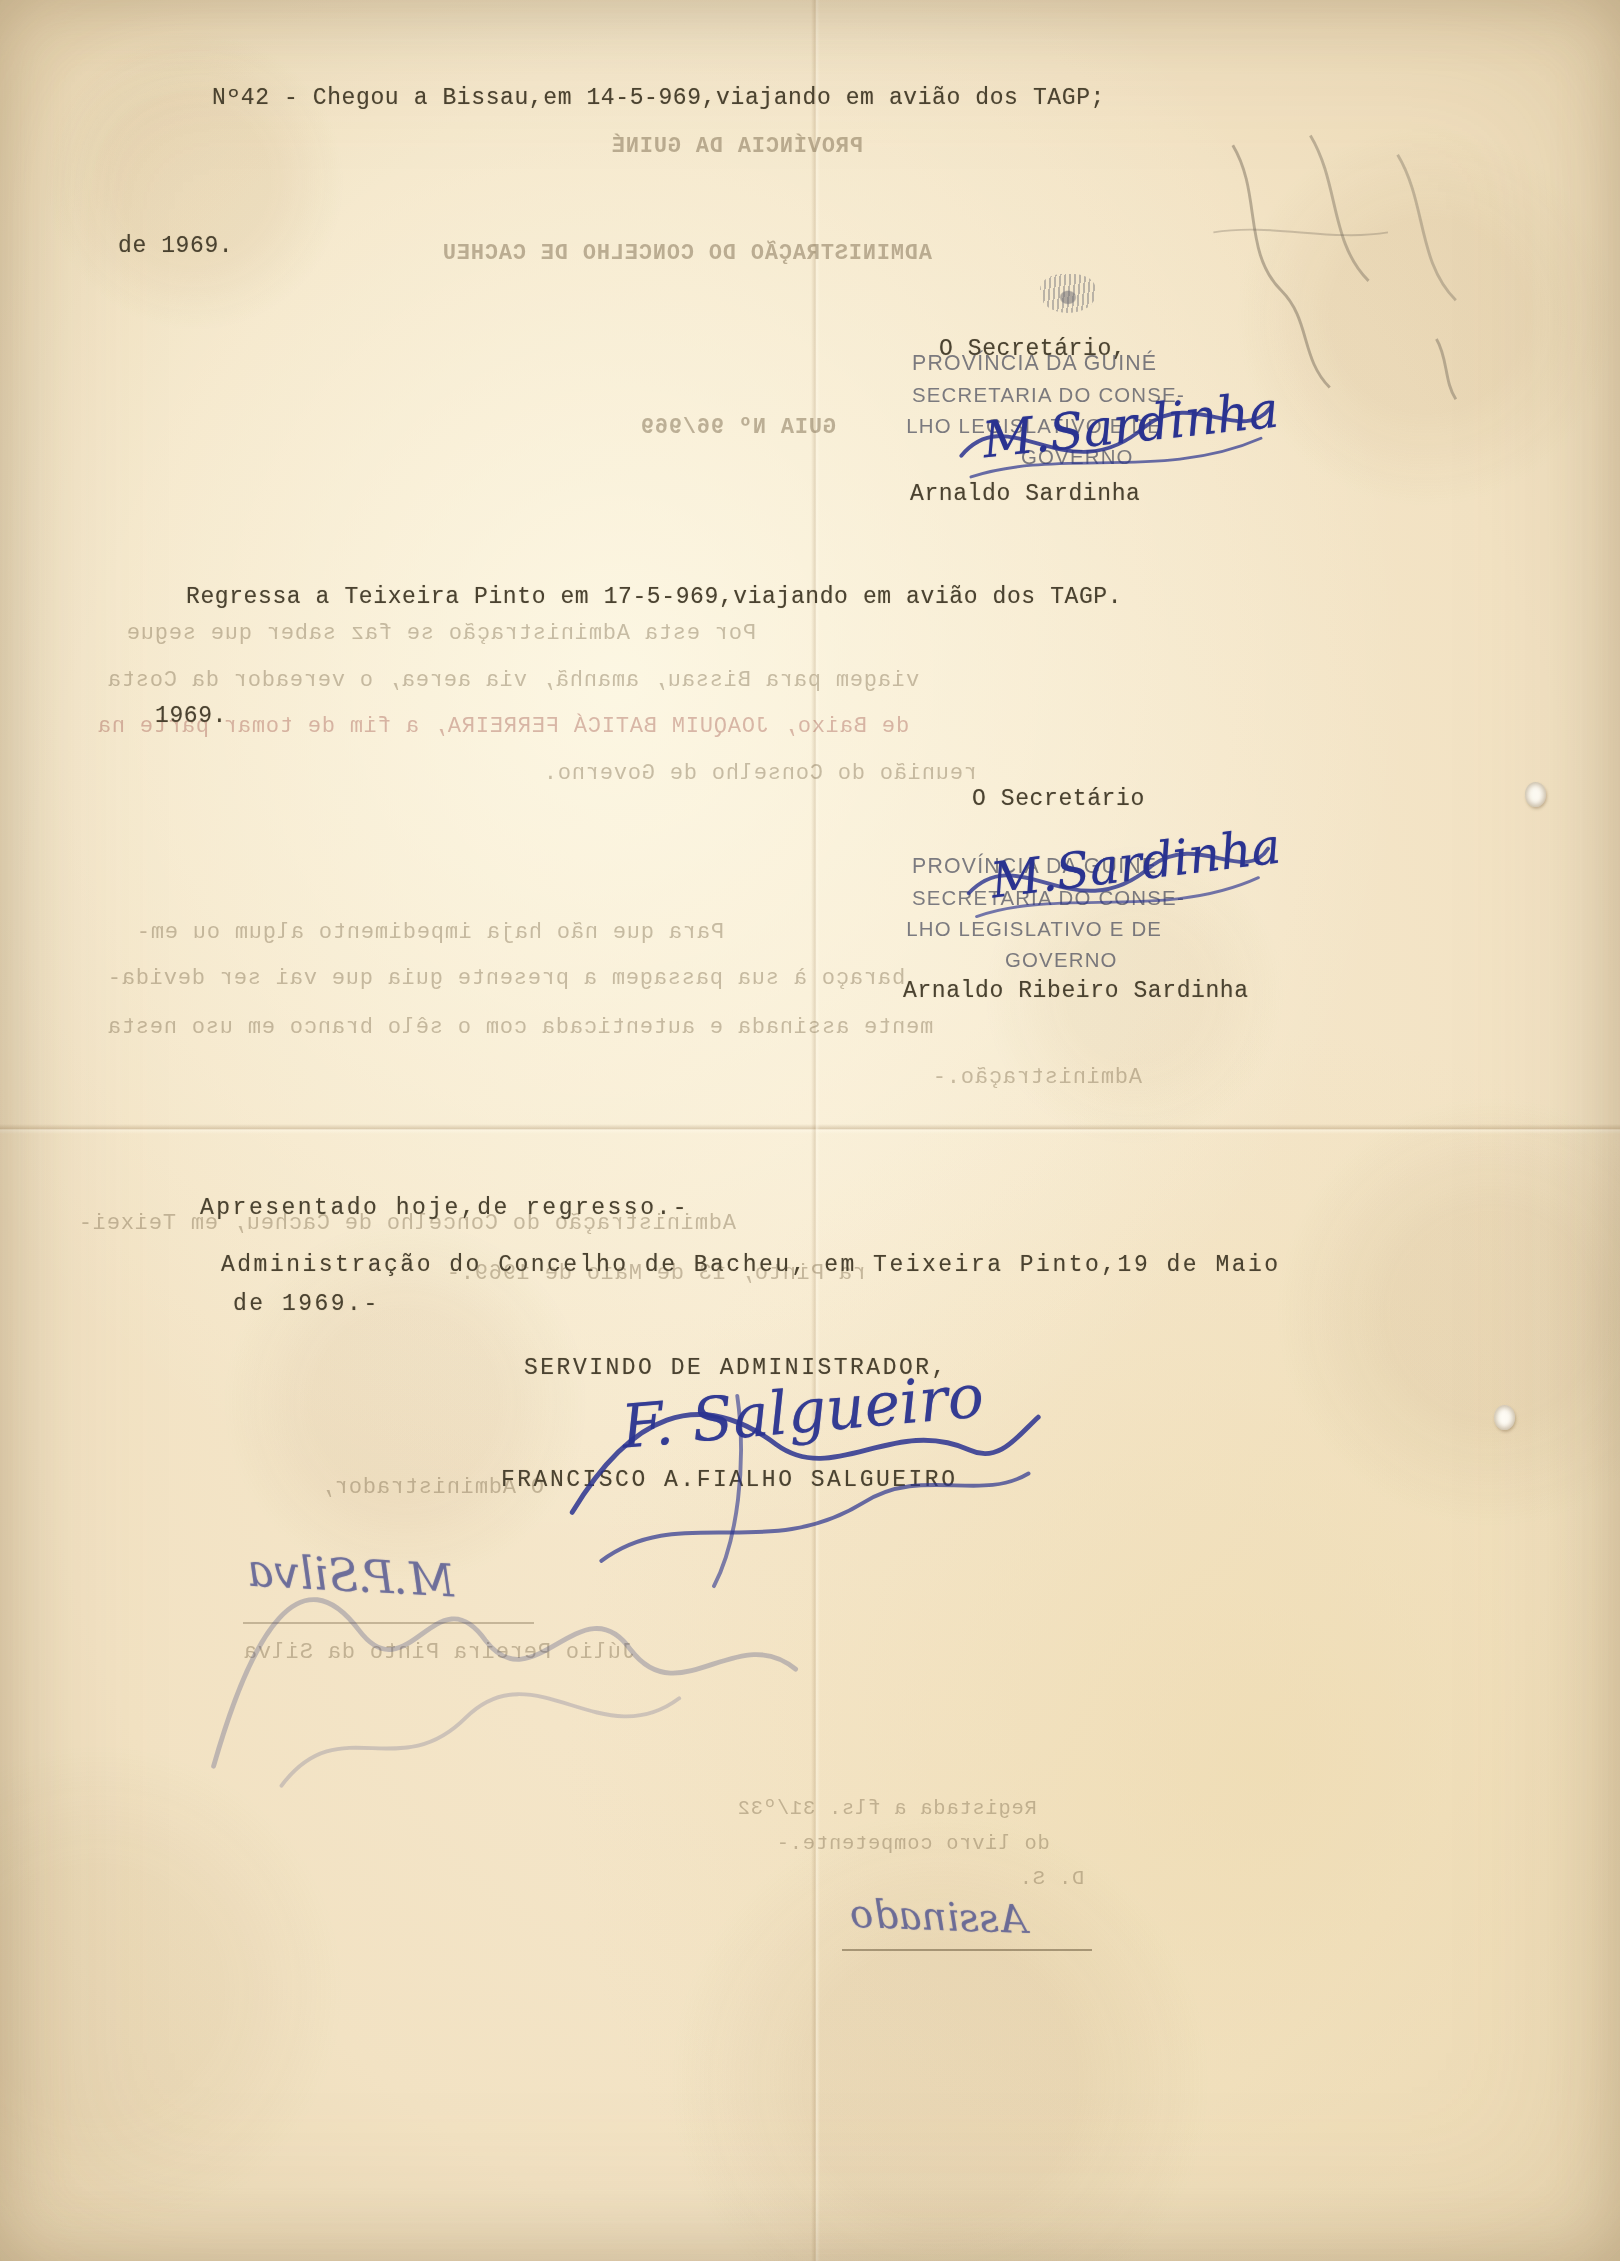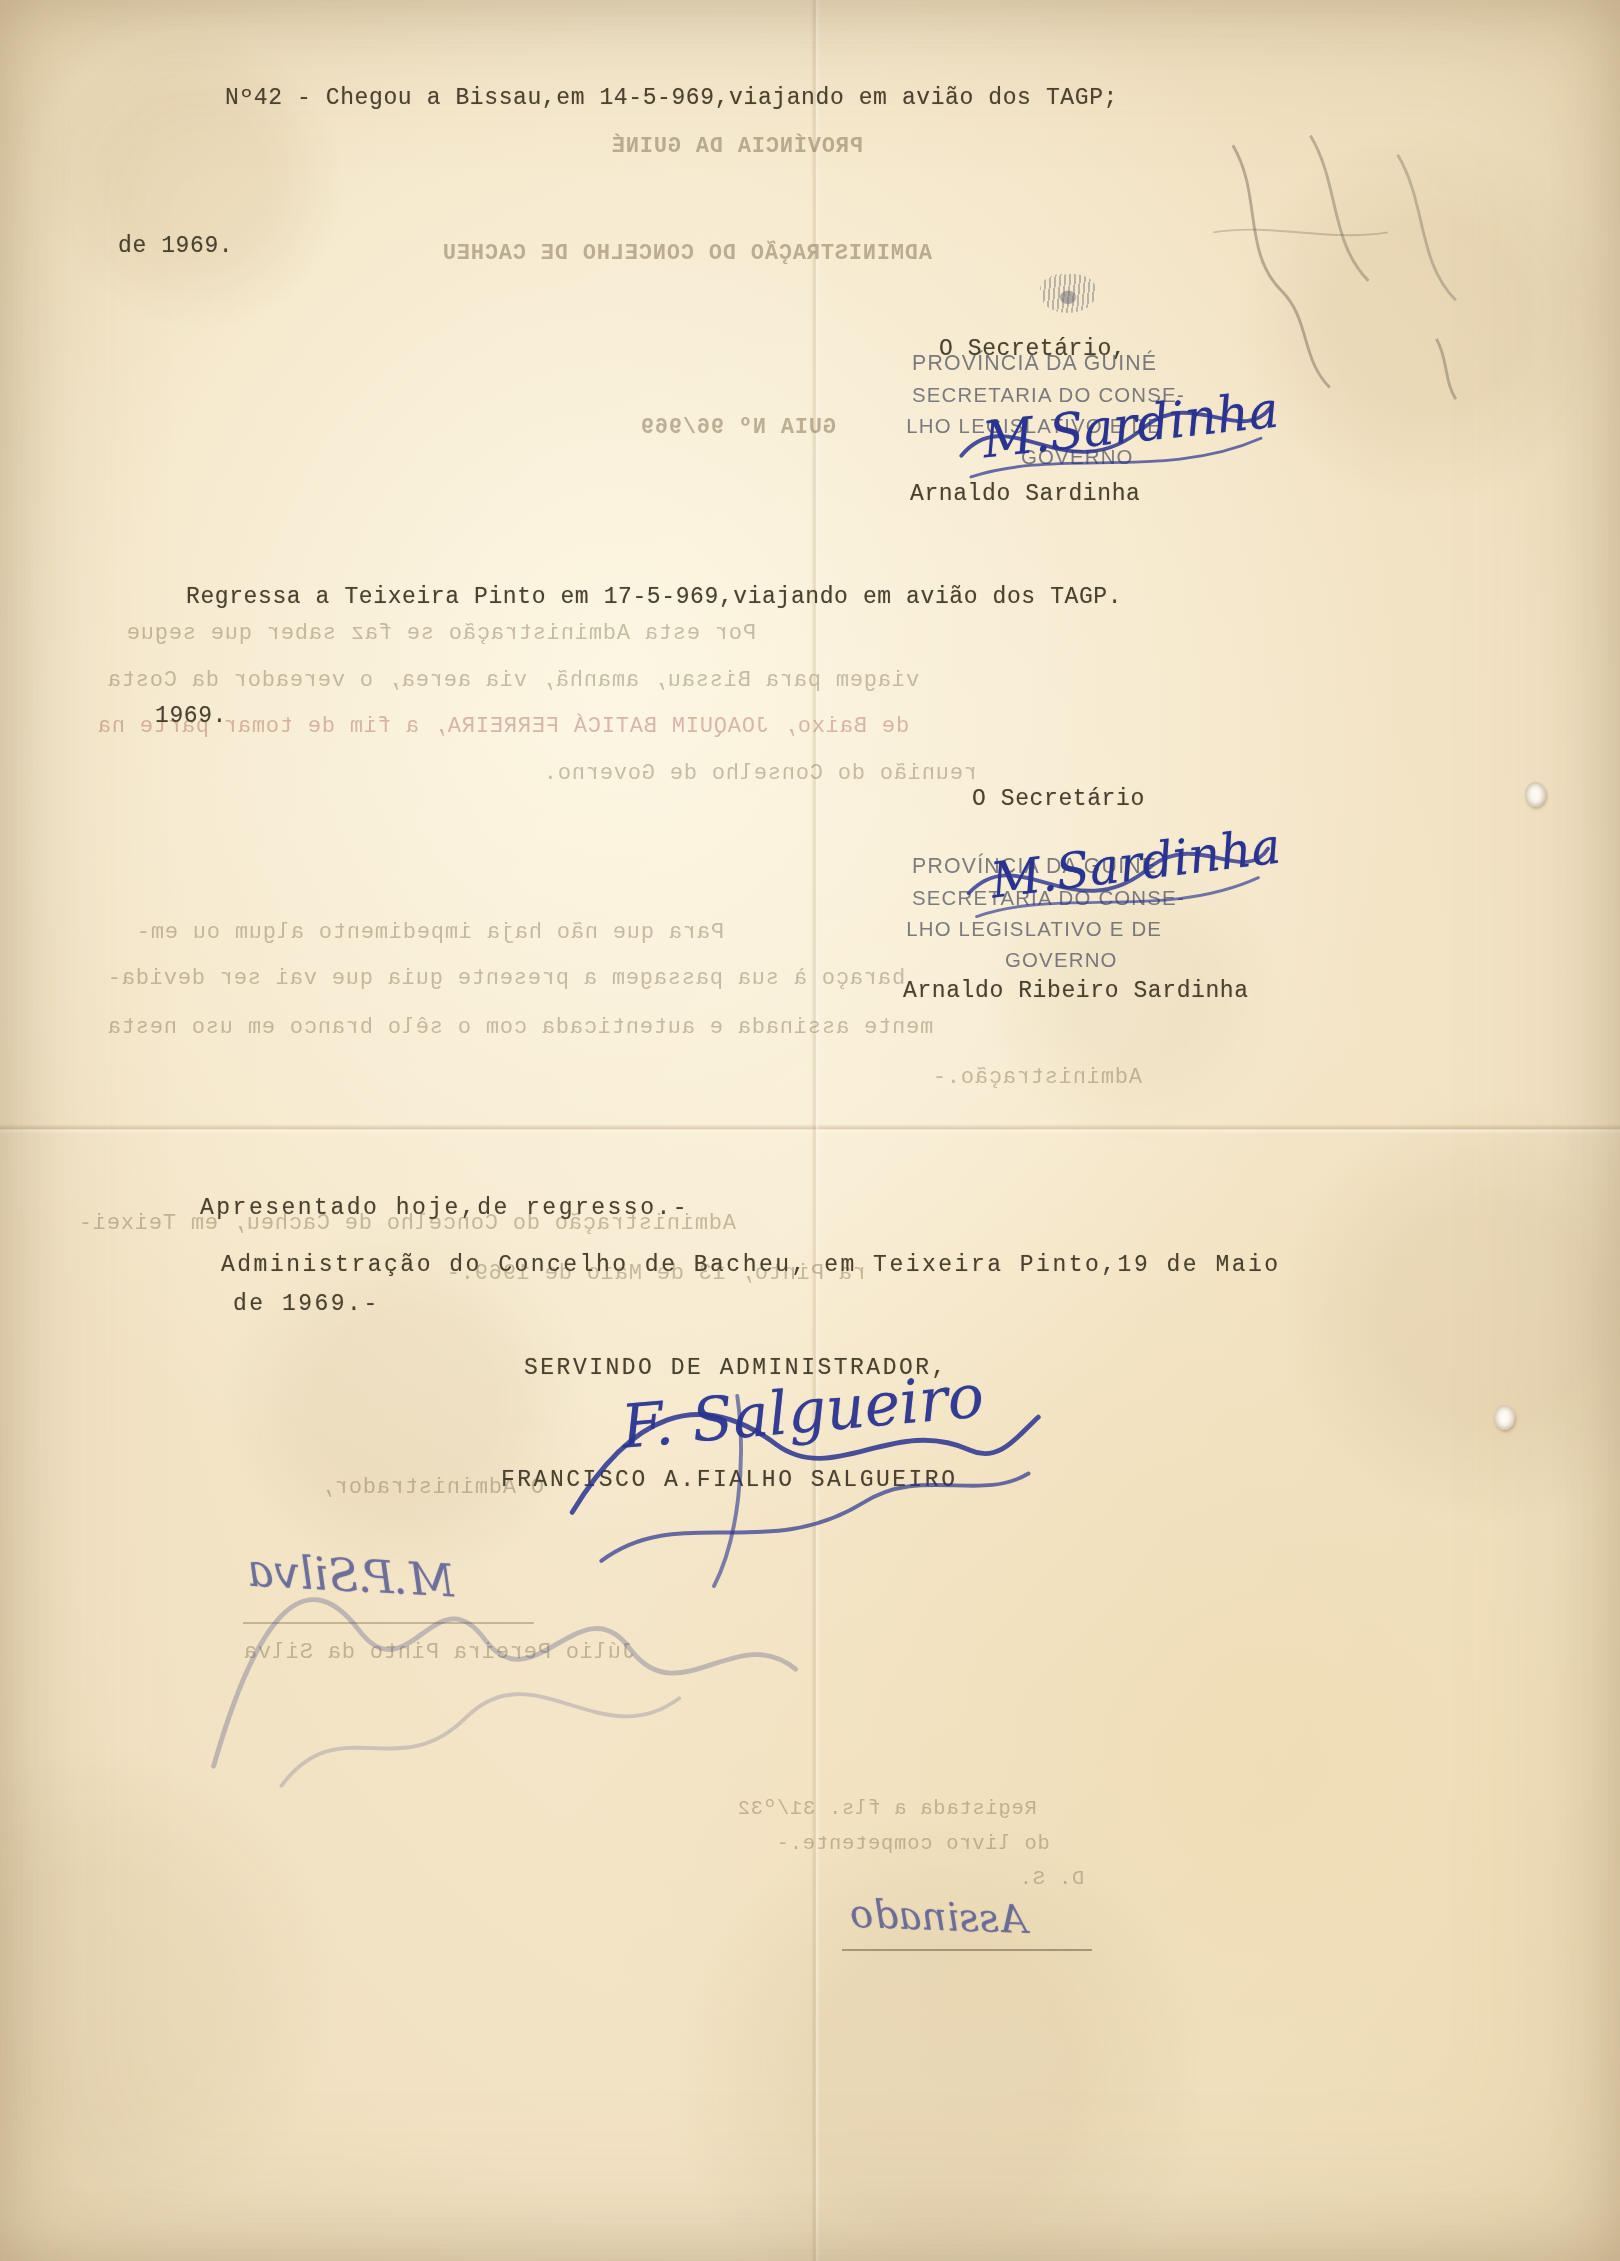--- a/index.html
+++ b/index.html
@@ -164,21 +164,21 @@
 
   <div class="bleed small" style="left:737px; top:1797px;">Registada a fls. 31/º32</div>
   <div class="bleed small" style="left:776px; top:1832px;">do livro competente.-</div>
   <div class="bleed small" style="left:1019px; top:1867px;">D. S.</div>
 
   <div class="sig sig-faint" style="left:247px; top:1549px; font-size:45px; transform:scaleX(-1) rotate(-3deg);">M.P.Silva</div>
   <div class="sig sig-faint" style="left:850px; top:1894px; font-size:39px; transform:scaleX(-1) rotate(-2deg);">Assinado</div>
   <div class="underline" style="left:842px; top:1949px; width:250px;"></div>
   <div class="underline" style="left:243px; top:1622px; width:291px; background:rgba(110,92,64,0.35);"></div>
 
-  <div class="t" style="left:225px; top:85px;">Nº42 - Chegou a Bissau,em 14-5-969,viajando em avião dos TAGP;</div>
+  <div class="t" style="left:212px; top:85px;">Nº42 - Chegou a Bissau,em 14-5-969,viajando em avião dos TAGP;</div>
 
   <div class="t" style="left:118px; top:233px;">de 1969.</div>
 
   <div class="t" style="left:939px; top:336px;">O Secretário,</div>
   <div class="t" style="left:910px; top:481px;">Arnaldo Sardinha</div>
 
   <div class="t" style="left:186px; top:584px;">Regressa a Teixeira Pinto em 17-5-969,viajando em avião dos TAGP.</div>
 
   <div class="t" style="left:155px; top:703px;">1969.</div>
 

